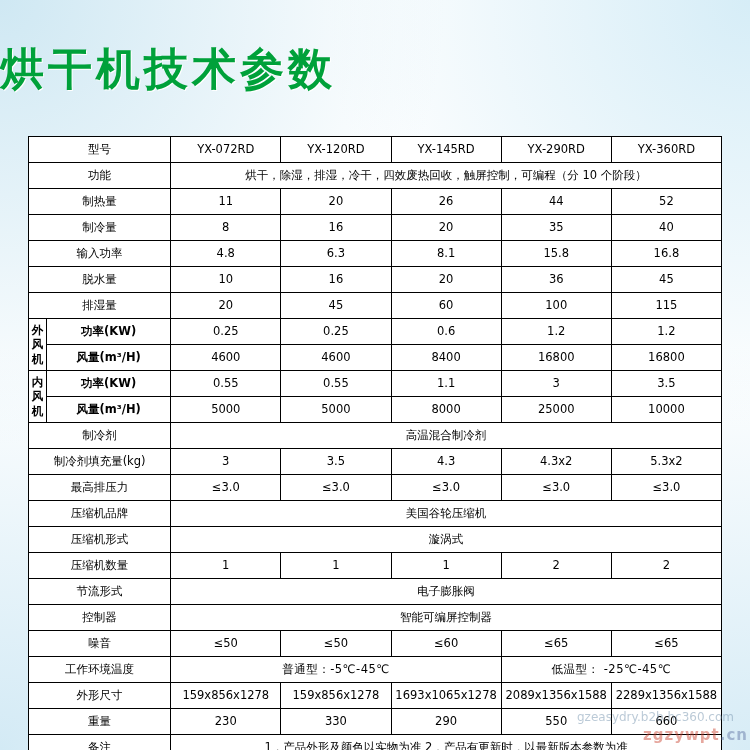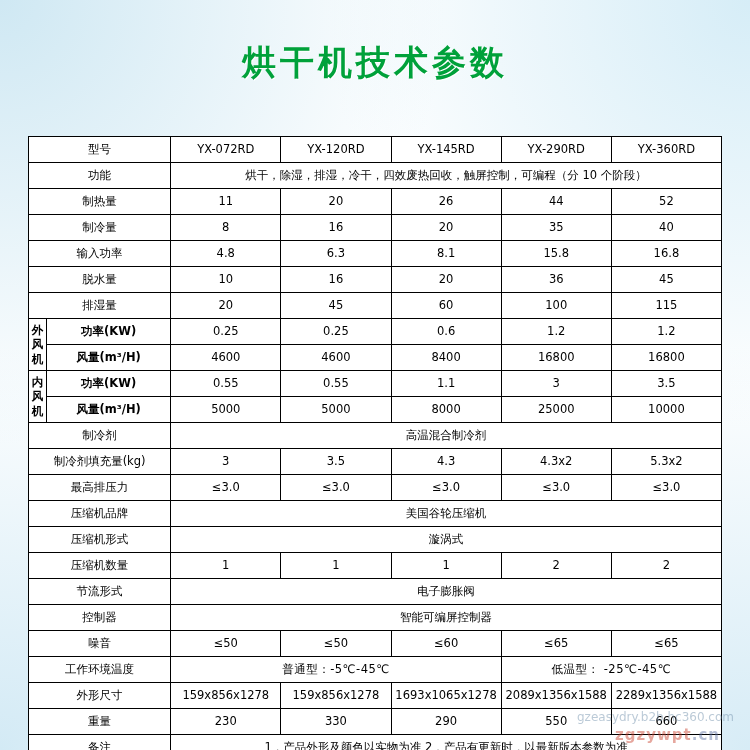--- a/index.html
+++ b/index.html
@@ -22,22 +22,21 @@
       radial-gradient(circle at 100% 0%, #d6edf7 0%, rgba(255,255,255,0) 40%),
       radial-gradient(circle at 0% 100%, #d3eaf5 0%, rgba(255,255,255,0) 38%),
       radial-gradient(circle at 100% 100%, #d7ecf6 0%, rgba(255,255,255,0) 38%),
       #ffffff;
   }
   .title {
     position: absolute;
     top: 40px;
     left: 0;
     width: 100%;
-    text-align: center;
-    font-size: 34px;
+    font-size: 44px;
     font-weight: bold;
     letter-spacing: 4px;
     color: #00a13a;
     text-shadow: 1px 1px 0 #ffffff;
   }
   .table-wrap {
     position: absolute;
     top: 136px;
     left: 28px;
     width: 694px;
@@ -92,21 +91,21 @@
     left: 0;
     bottom: 16px;
     width: 100%;
     text-align: center;
     font-size: 13px;
     color: #6f7d86;
     letter-spacing: 1px;
   }
   .watermark {
     position: absolute;
-    right: 30px;
+    right: 2px;
     bottom: 6px;
     font-size: 15px;
     font-weight: bold;
     color: rgba(190, 90, 60, 0.55);
     letter-spacing: 1px;
   }
   .watermark .wm-a { color: rgba(200,60,40,0.45); }
   .watermark .wm-b { color: rgba(90,110,160,0.45); }
   .wm-sub {
     position: absolute;

